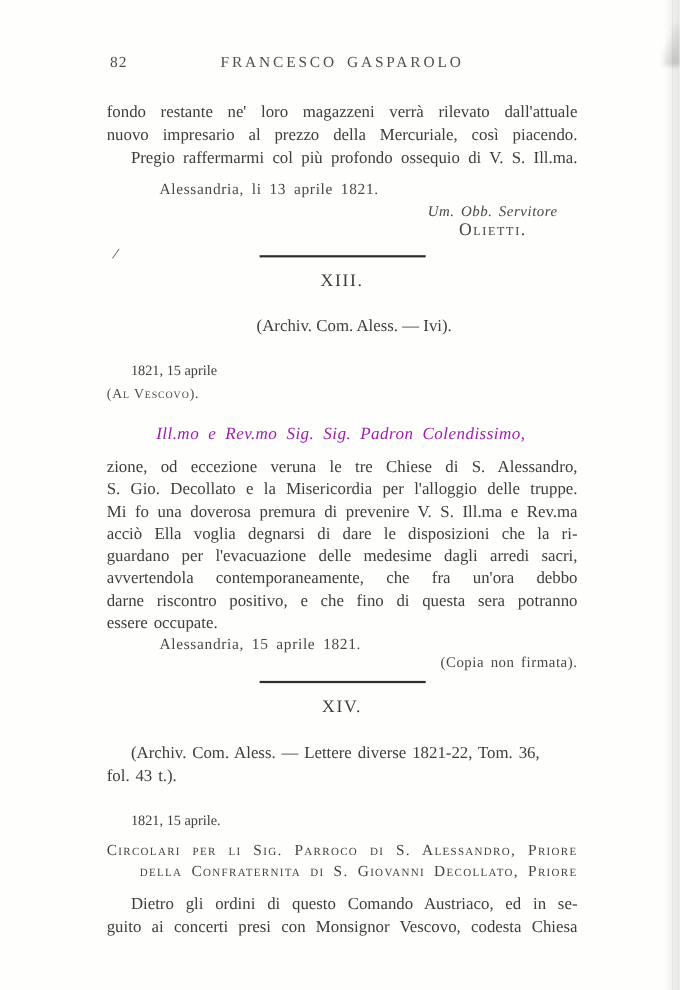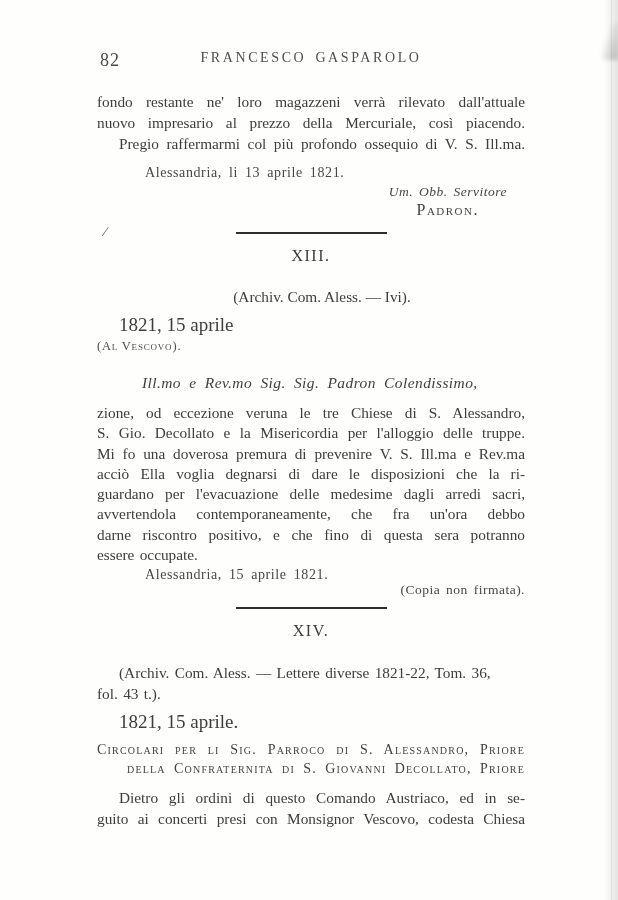--- a/index.html
+++ b/index.html
@@ -26,21 +26,21 @@
     filter:blur(2px);pointer-events:none;
   }
   .stray-mark{
     position:absolute;left:103px;top:224px;font-style:italic;
     font-size:14px;color:#5a5a5a;transform:rotate(8deg);
   }
 
   .textblock{position:absolute;left:97px;top:0;width:428px;}
 
   .pagehead{margin-top:50px;position:relative;height:16px;}
-  .pagenum{position:absolute;left:3px;top:0;font-size:18px;color:#4a4a4a;letter-spacing:1px;}
+  .pagenum{position:absolute;left:3px;top:0;font-size:14px;color:#4a4a4a;letter-spacing:1px;}
   .runtitle{
     text-align:center;font-size:14px;letter-spacing:2.6px;
     color:#4e4e4e;word-spacing:3px;
   }
 
   .bodyline{
     font-size:15.3px;line-height:21px;
     text-align:justify;text-align-last:justify;
     word-spacing:1.5px;
   }
@@ -69,27 +69,27 @@
     margin:13px auto 0 auto;
   }
   .rule2{margin-top:9px;}
 
   .secnum{
     text-align:center;font-size:16px;letter-spacing:1.5px;
     color:#3c3c3c;margin-top:13px;
   }
   .archref{font-size:15.3px;line-height:21px;margin-top:21px;}
   .archref14{margin-top:22px;}
-  .datefree{font-size:19px;line-height:21px;margin-top:7px;text-indent:22px;}
+  .datefree{font-size:13px;line-height:21px;margin-top:19px;text-indent:22px;}
   .addressee{
     font-variant:small-caps;font-size:12.5px;color:#4c4c4c;
     margin-top:4px;letter-spacing:0.8px;
   }
   .salutation{
-    font-style:italic;font-size:15.5px;color:#404040;
+    font-style:italic;font-size:15.5px;color:#a21caf;
     margin-top:20px;margin-left:45px;word-spacing:4px;letter-spacing:0.4px;
   }
   .letterbody{margin-top:11px;}
   .copynote{
     font-size:13.5px;color:#474747;text-align:right;
     margin-top:-1px;letter-spacing:0.5px;word-spacing:2px;
   }
   .circline{
     font-variant:small-caps;font-size:14px;line-height:18.2px;
     letter-spacing:1.2px;color:#434343;
@@ -119,21 +119,21 @@
     <div class="mt-p1">
       <div class="bodyline">fondo restante ne' loro magazzeni verrà rilevato dall'attuale</div>
       <div class="bodyline">nuovo impresario al prezzo della Mercuriale, così piacendo.</div>
       <div class="bodyline indent">Pregio raffermarmi col più profondo ossequio di V. S. Ill.ma.</div>
     </div>
 
     <div class="dateline dl12">Alessandria, li 13 aprile 1821.</div>
 
     <div class="signbox">
       <div class="signrole">Um. Obb. Servitore</div>
-      <div class="signname">Padron.</div>
+      <div class="signname">Olietti.</div>
     </div>
 
     <hr class="rule">
 
     <div class="secnum">XIII.</div>
     <div class="archref indent">(Archiv. Com. Aless. — Ivi).</div>
     <div class="datefree">1821, 15 aprile</div>
     <div class="addressee">(Al Vescovo).</div>
     <div class="salutation">Ill.mo e Rev.mo Sig. Sig. Padron Colendissimo,</div>
 

